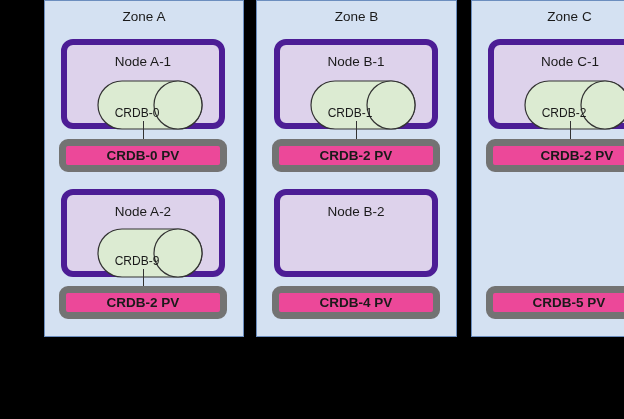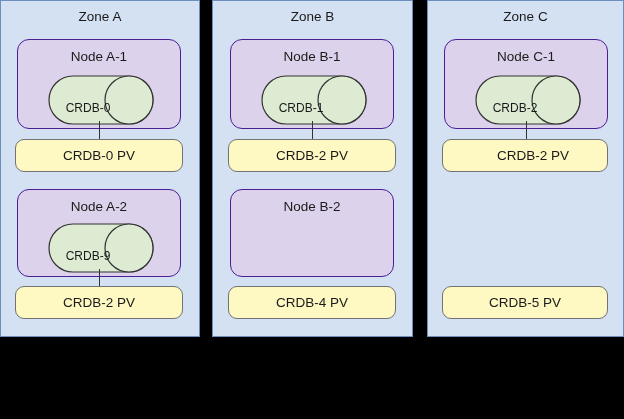--- a/index.html
+++ b/index.html
@@ -21,38 +21,39 @@
     background: #000000;
   }
 
   
   .zone {
     position: absolute;
     top: 0;
     background: #D4E1F2;
     border: 1px solid #6C8EBF;
     box-sizing: border-box;
+    margin-left: 44px;
   }
   .zone-title {
     position: absolute;
     left: 0;
     right: 0;
     top: 8px;
     text-align: center;
     font-size: 13.5px;
     color: #1A1A1A;
     line-height: 16px;
     white-space: nowrap;
   }
 
   
   .node {
     position: absolute;
     background: #DDD2EB;
-    border: 1px solid #4c1d95;
+    border: 6px solid #4c1d95;
     border-radius: 12px;
     box-sizing: border-box;
   }
   .node-title {
     position: absolute;
     left: 0;
     right: 0;
     top: 9px;
     text-align: center;
     font-size: 13.5px;
@@ -85,27 +86,28 @@
   
   .connector {
     position: absolute;
     width: 0;
     border-left: 1.4px solid #333333;
   }
 
   
   .pv {
     position: absolute;
-    background: #fef9c3;
-    border: 1px solid #737373;
+    background: #ec4899;
+    border: 7px solid #737373;
     border-radius: 9px;
     box-sizing: border-box;
     display: flex;
     align-items: center;
     justify-content: center;
+    font-weight: bold;
   }
   .pv-label {
     font-size: 13.5px;
     color: #1A1A1A;
     white-space: nowrap;
     line-height: 16px;
   }
 </style>
 </head>
 <body>

